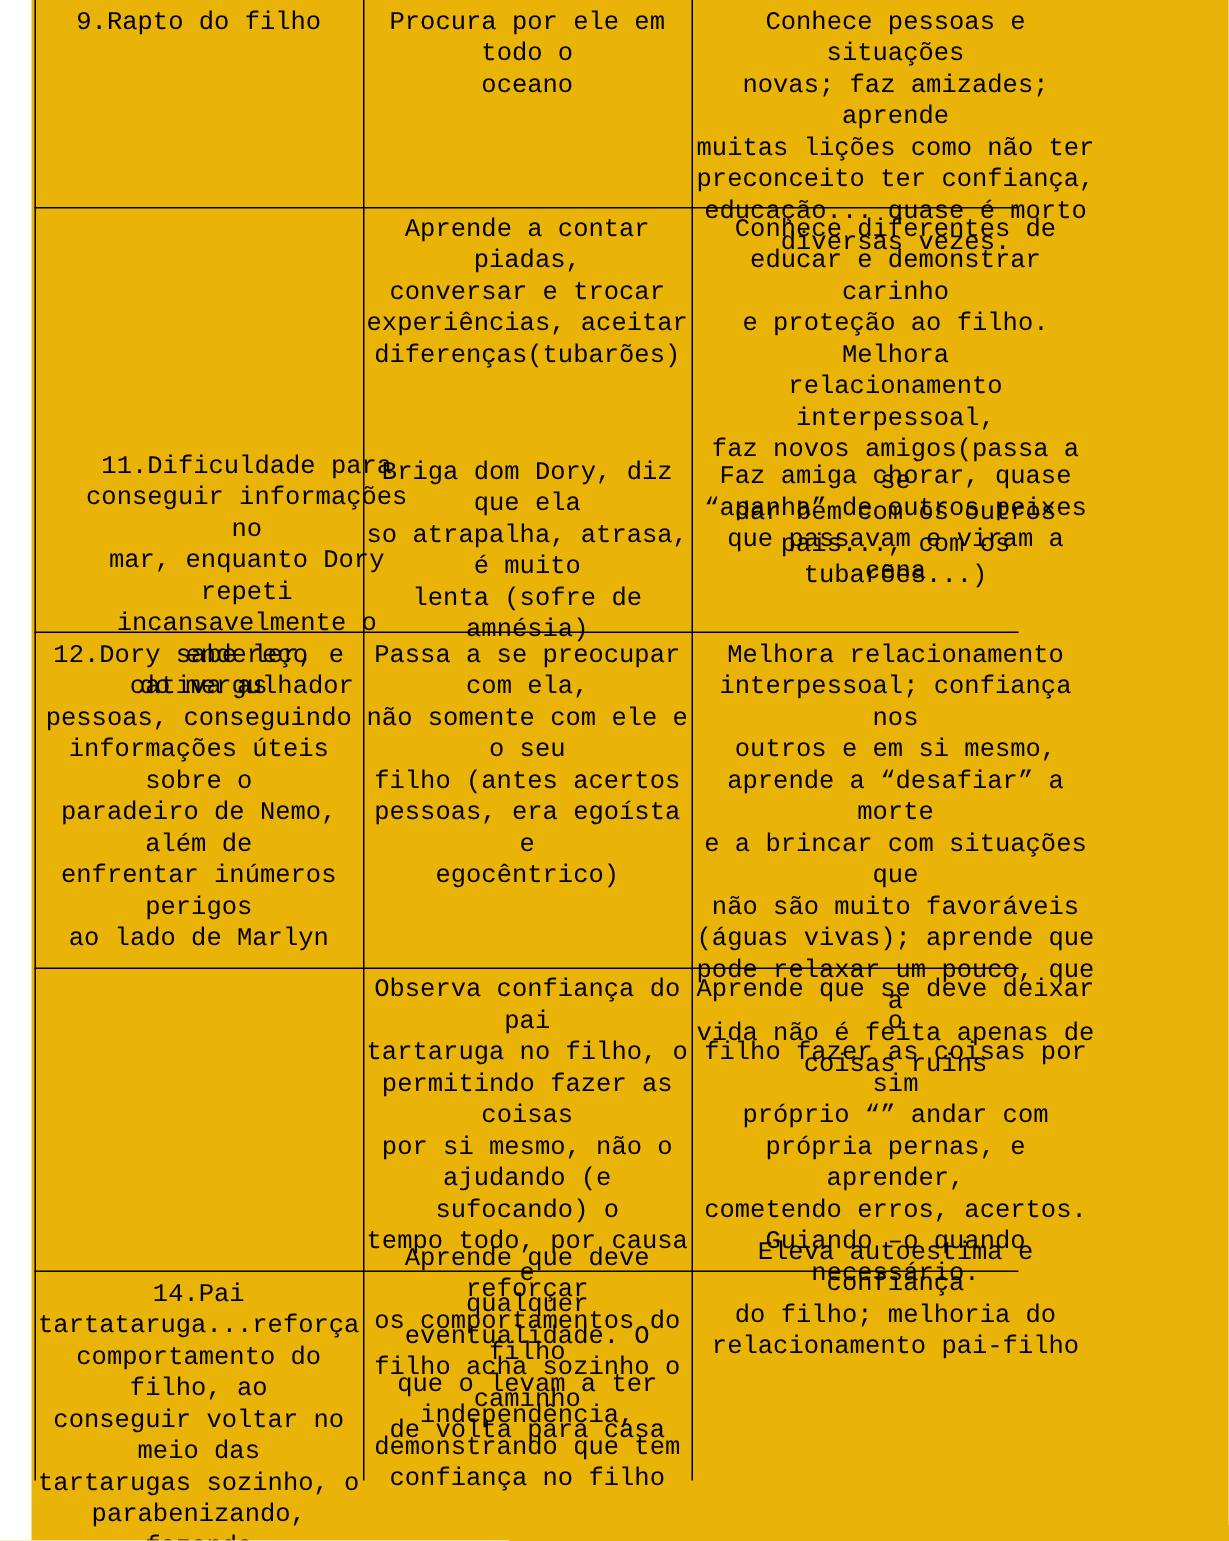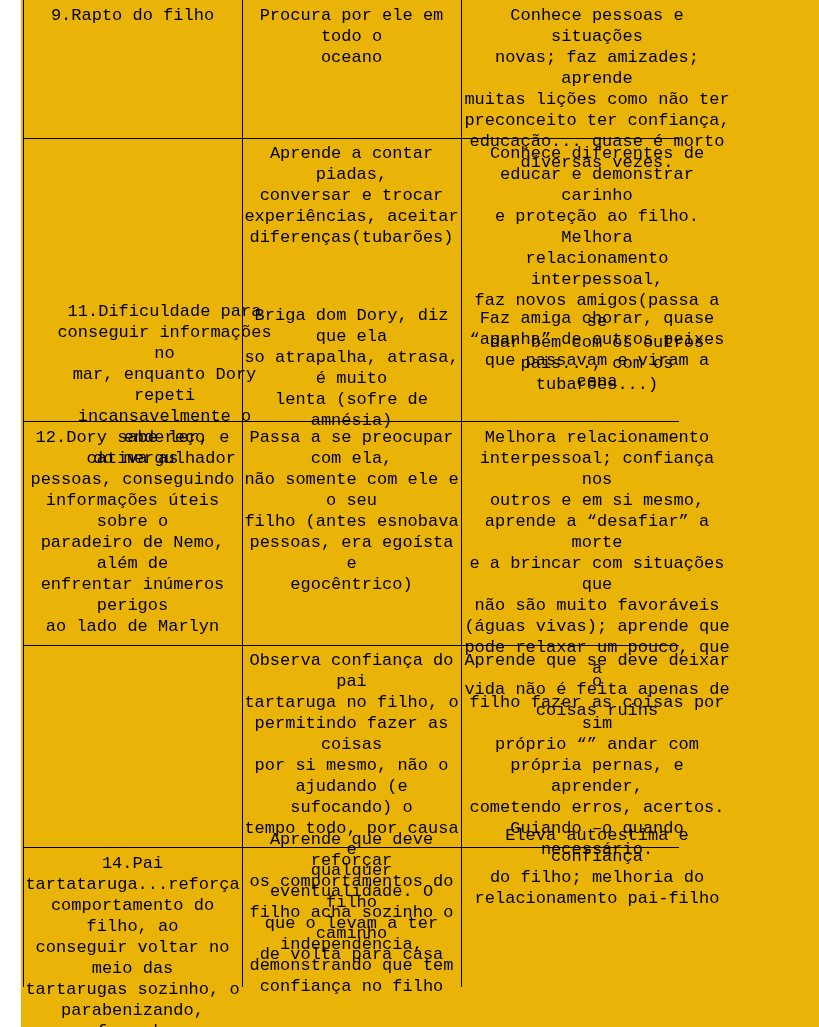--- a/index.html
+++ b/index.html
@@ -88,21 +88,21 @@
 lenta (sofre de amnésia)</div>
 
   <div class="cell col1" style="top:427px;">12.Dory sabe ler, e cativa as
 pessoas, conseguindo
 informações úteis sobre o
 paradeiro de Nemo, além de
 enfrentar inúmeros perigos
 ao lado de Marlyn</div>
   <div class="cell col2" style="top:427px;">Passa a se preocupar com ela,
 não somente com ele e o seu
-filho (antes esnobava
+filho (antes acertos
 pessoas, era egoísta e
 egocêntrico)</div>
   <div class="cell col3" style="top:427px;">Melhora relacionamento
 interpessoal; confiança nos
 outros e em si mesmo,
 aprende a “desafiar” a morte
 e a brincar com situações que
 não são muito favoráveis
 (águas vivas); aprende que
 pode relaxar um pouco, que a

